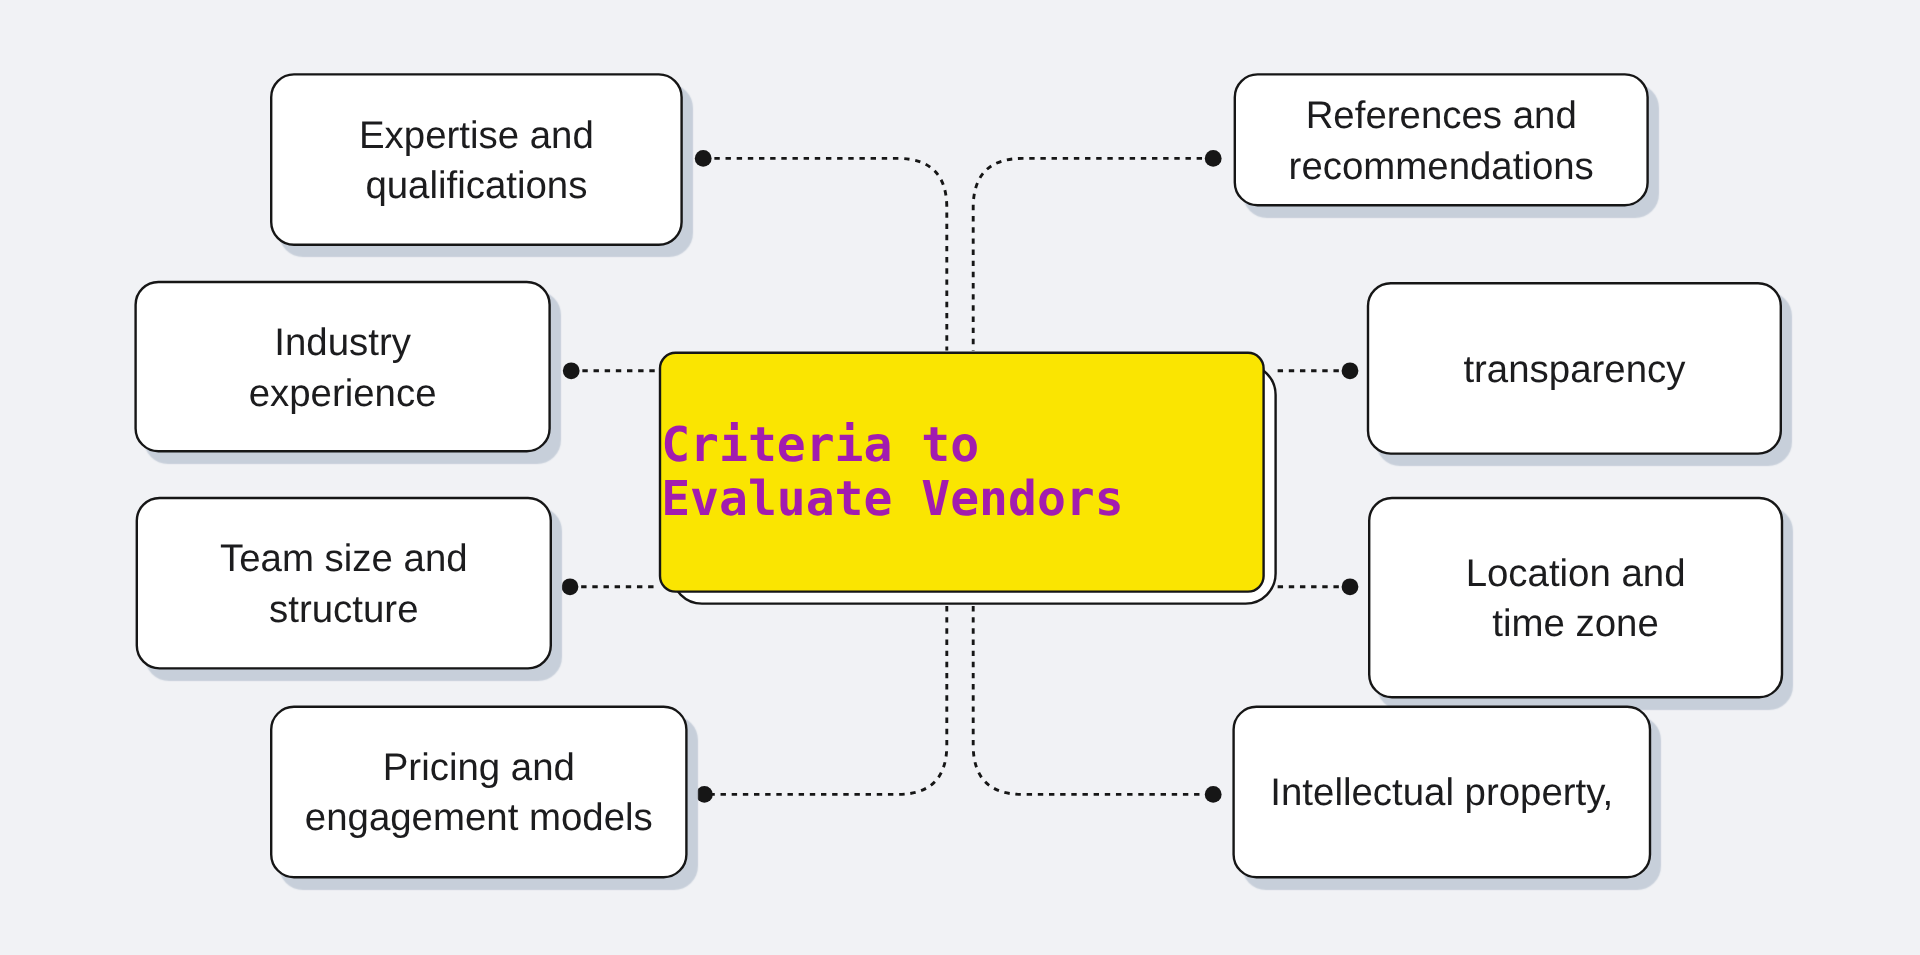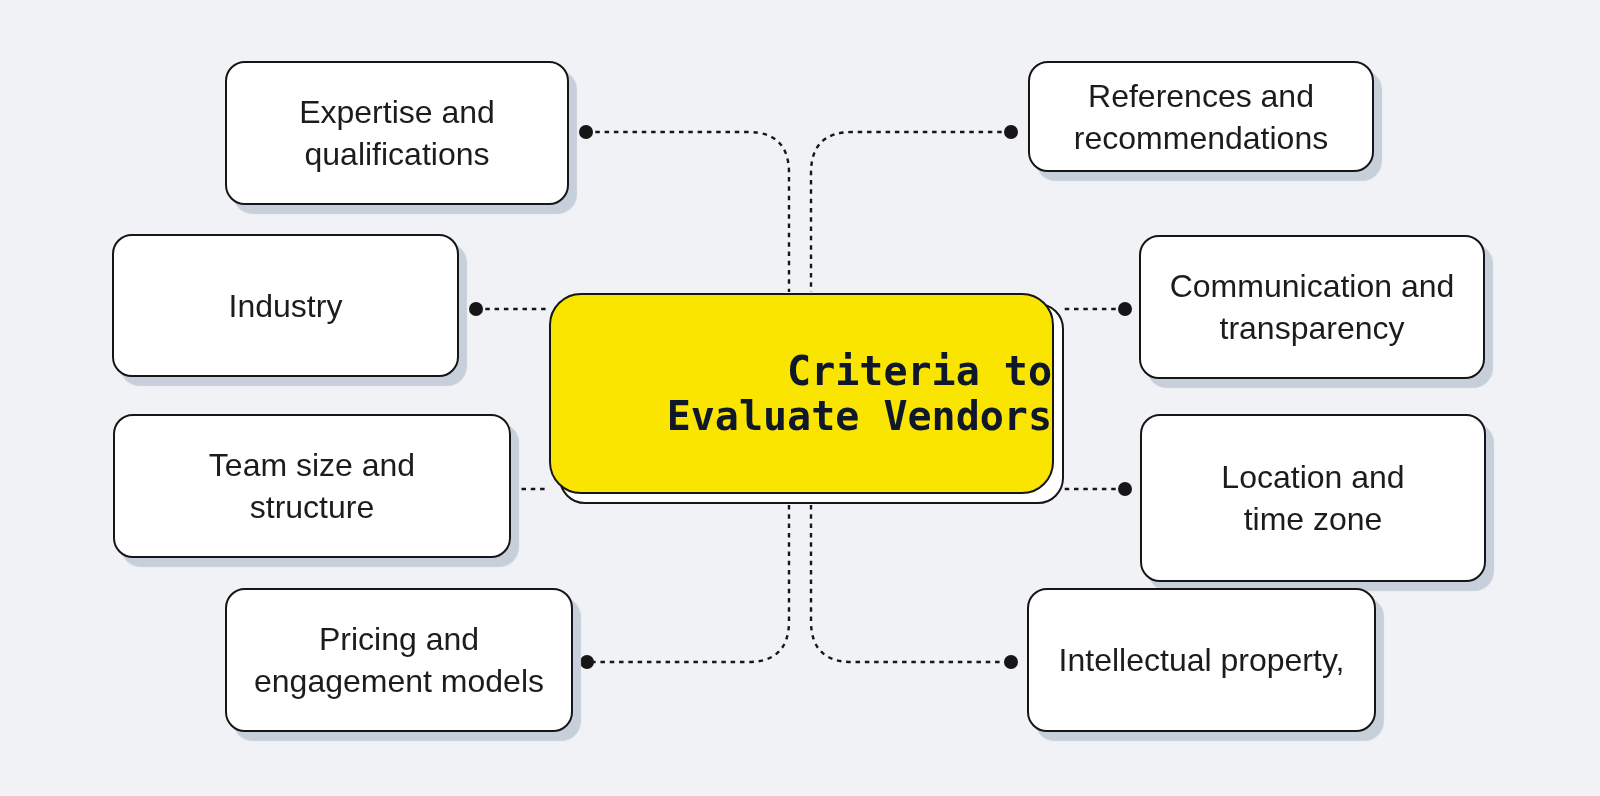--- a/index.html
+++ b/index.html
@@ -57,31 +57,31 @@
     left:559px;top:303px;width:505px;height:201px;
     background:var(--node-fill);
     border:2px solid var(--node-border);
     border-radius:26px;
   }
   .center-front{
     position:absolute;
     left:549px;top:293px;width:505px;height:201px;
     background:var(--center-fill);
     border:2.5px solid var(--node-border);
-    border-radius:32px;
+    border-radius:14px;
     display:flex;
     flex-direction:column;
-    align-items:flex-end;
+    align-items:flex-start;
     justify-content:center;
     text-align:center;
     font-family:"DejaVu Sans Mono", monospace;
     font-size:40px;
     font-weight:700;
     line-height:45px;
-    color:#0f172a;
+    color:#a21caf;
   }
   .center-front .line{display:block;}
 </style>
 </head>
 <body>
 
 <div class="canvas">
 
   <svg class="connector-layer" viewBox="0 0 1600 796" xmlns="http://www.w3.org/2000/svg">
     <path d="M 586 132 H 748 Q 789 132 789 173 V 292"></path>
@@ -102,39 +102,39 @@
     <circle cx="1011" cy="662" r="7"></circle>
   </svg>
 
   <div class="node" style="left:225px;top:61px;width:344px;height:144px;">
     <span class="line">Expertise and</span>
     <span class="line">qualifications</span>
   </div>
 
   <div class="node" style="left:112px;top:234px;width:347px;height:143px;">
     <span class="line">Industry</span>
+    <span class="line">experience</span>
   </div>
 
-  <div class="node" style="left:113px;top:414px;width:398px;height:144px;">
+  <div class="node" style="left:113px;top:414px;width:347px;height:144px;">
     <span class="line">Team size and</span>
     <span class="line">structure</span>
   </div>
 
   <div class="node" style="left:225px;top:588px;width:348px;height:144px;text-align:right;">
     <span class="line">Pricing and</span>
     <span class="line">engagement models</span>
   </div>
 
   <div class="node" style="left:1028px;top:61px;width:346px;height:111px;">
     <span class="line">References and</span>
     <span class="line">recommendations</span>
   </div>
 
   <div class="node" style="left:1139px;top:235px;width:346px;height:144px;">
-    <span class="line">Communication and</span>
     <span class="line">transparency</span>
   </div>
 
   <div class="node" style="left:1140px;top:414px;width:346px;height:168px;">
     <span class="line">Location and</span>
     <span class="line">time zone</span>
   </div>
 
   <div class="node" style="left:1027px;top:588px;width:349px;height:144px;">
     <span class="line">Intellectual property,</span>

